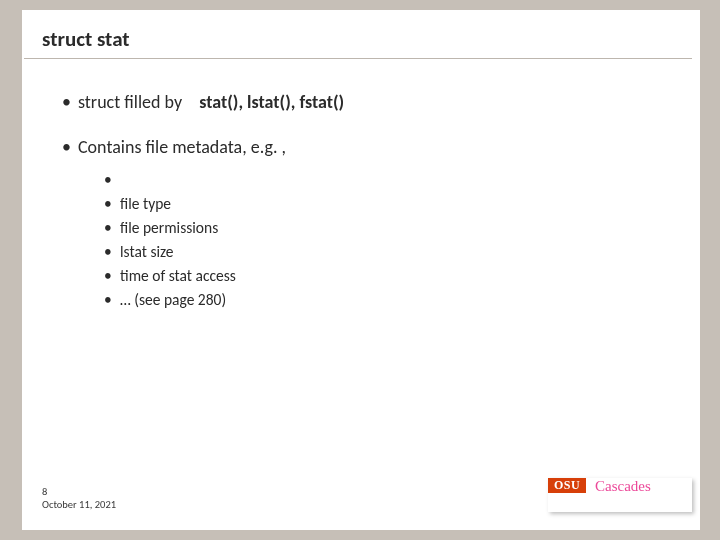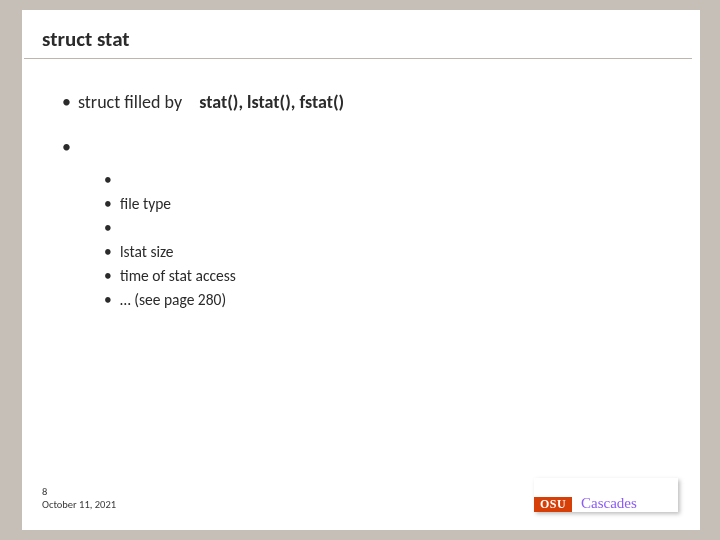--- a/index.html
+++ b/index.html
@@ -60,28 +60,28 @@
   .footer {
     position: absolute;
     left: 20px;
     bottom: 18px;
     font-size: 10.5px;
     color: #3a3a3a;
     line-height: 1.3;
   }
   .logo {
     position: absolute;
-    right: 22px;
+    right: 8px;
     bottom: 18px;
     width: 144px;
     height: 34px;
     background: #ffffff;
     box-shadow: 2px 2px 4px rgba(0,0,0,0.25);
     display: flex;
-    align-items: flex-end;
+    align-items: flex-start;
     overflow: hidden;
   }
   .logo .osumark {
     width: 38px;
     background: #d73f09;
     display: flex;
     align-items: center;
     justify-content: center;
   }
   .logo .osumark span {
@@ -94,21 +94,21 @@
   .logo .divider {
     width: 1px;
     background: #6b6b6b;
     margin: 6px 0;
   }
   .logo .cascades {
     flex: 1;
     display: flex;
     align-items: center;
     padding-left: 8px;
-    color: #8b5cf6;
+    color: #ec4899;
     font-size: 15px;
     font-family: Georgia, "Times New Roman", serif;
   }
 </style>
 </head>
 <body>
 
 <div class="slide">
 
   <div class="title-wrap">
@@ -119,32 +119,36 @@
 
     <div class="bullet-l1">
       <span class="dot">•</span>
       <span>
         <span>struct filled by </span><span class="bold">stat(), lstat(), fstat()</span>
       </span>
     </div>
 
     <div class="bullet-l1">
       <span class="dot">•</span>
+      <span>
+        <span>Contains file metadata, e.g. ,</span><span class="bold"></span>
+      </span>
     </div>
 
     <div class="sublist">
       <div class="subitem">
         <span class="dot">•</span>
       </div>
       <div class="subitem">
         <span class="dot">•</span>
         <span>file type</span>
       </div>
       <div class="subitem">
         <span class="dot">•</span>
+        <span>file permissions</span>
       </div>
       <div class="subitem">
         <span class="dot">•</span>
         <span>lstat size</span>
       </div>
       <div class="subitem">
         <span class="dot">•</span>
         <span>time of stat access</span>
       </div>
       <div class="subitem">

